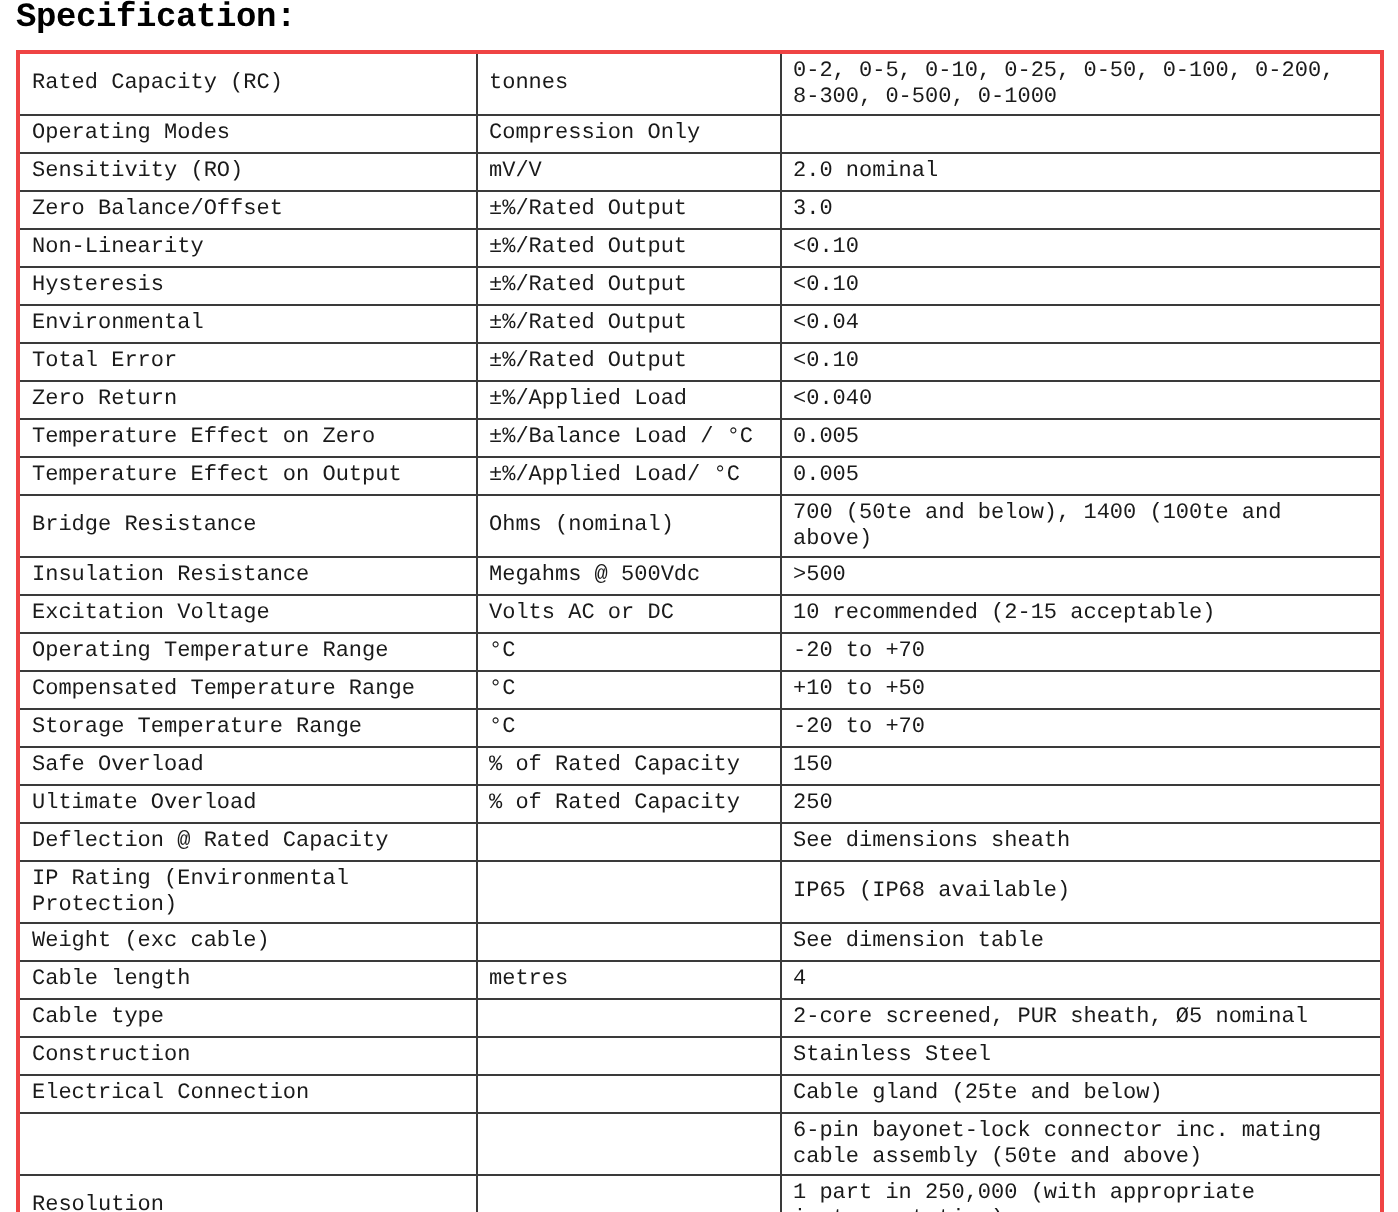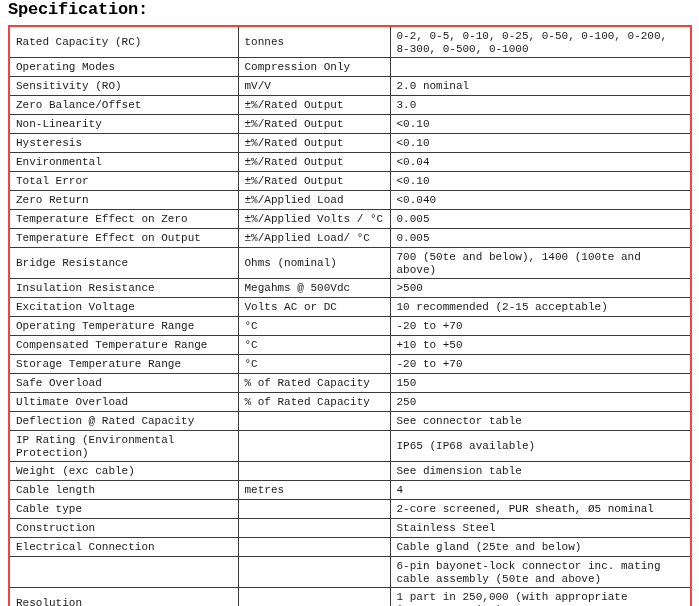--- a/index.html
+++ b/index.html
@@ -97,21 +97,21 @@
           <td>±%/Rated Output</td>
           <td>&lt;0.10</td>
         </tr>
         <tr>
           <td>Zero Return</td>
           <td>±%/Applied Load</td>
           <td>&lt;0.040</td>
         </tr>
         <tr>
           <td>Temperature Effect on Zero</td>
-          <td>±%/Applied Volts / °C</td>
+          <td>±%/Balance Load / °C</td>
           <td>0.005</td>
         </tr>
         <tr>
           <td>Temperature Effect on Output</td>
           <td>±%/Applied Load/ °C</td>
           <td>0.005</td>
         </tr>
         <tr>
           <td>Bridge Resistance</td>
           <td>Ohms (nominal)</td>
@@ -148,21 +148,21 @@
           <td>150</td>
         </tr>
         <tr>
           <td>Ultimate Overload</td>
           <td>% of Rated Capacity</td>
           <td>250</td>
         </tr>
         <tr>
           <td>Deflection @ Rated Capacity</td>
           <td></td>
-          <td>See connector table</td>
+          <td>See dimensions sheath</td>
         </tr>
         <tr>
           <td>IP Rating (Environmental Protection)</td>
           <td></td>
           <td>IP65 (IP68 available)</td>
         </tr>
         <tr>
           <td>Weight (exc cable)</td>
           <td></td>
           <td>See dimension table</td>

